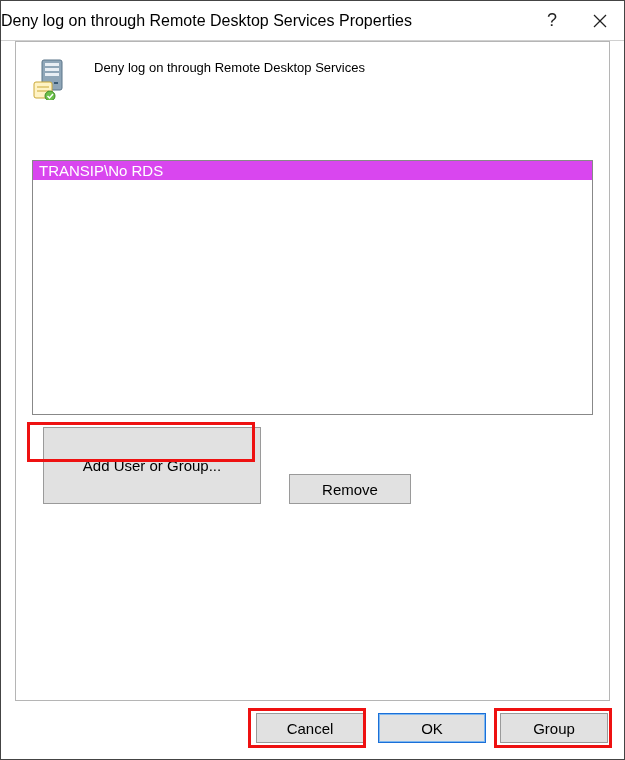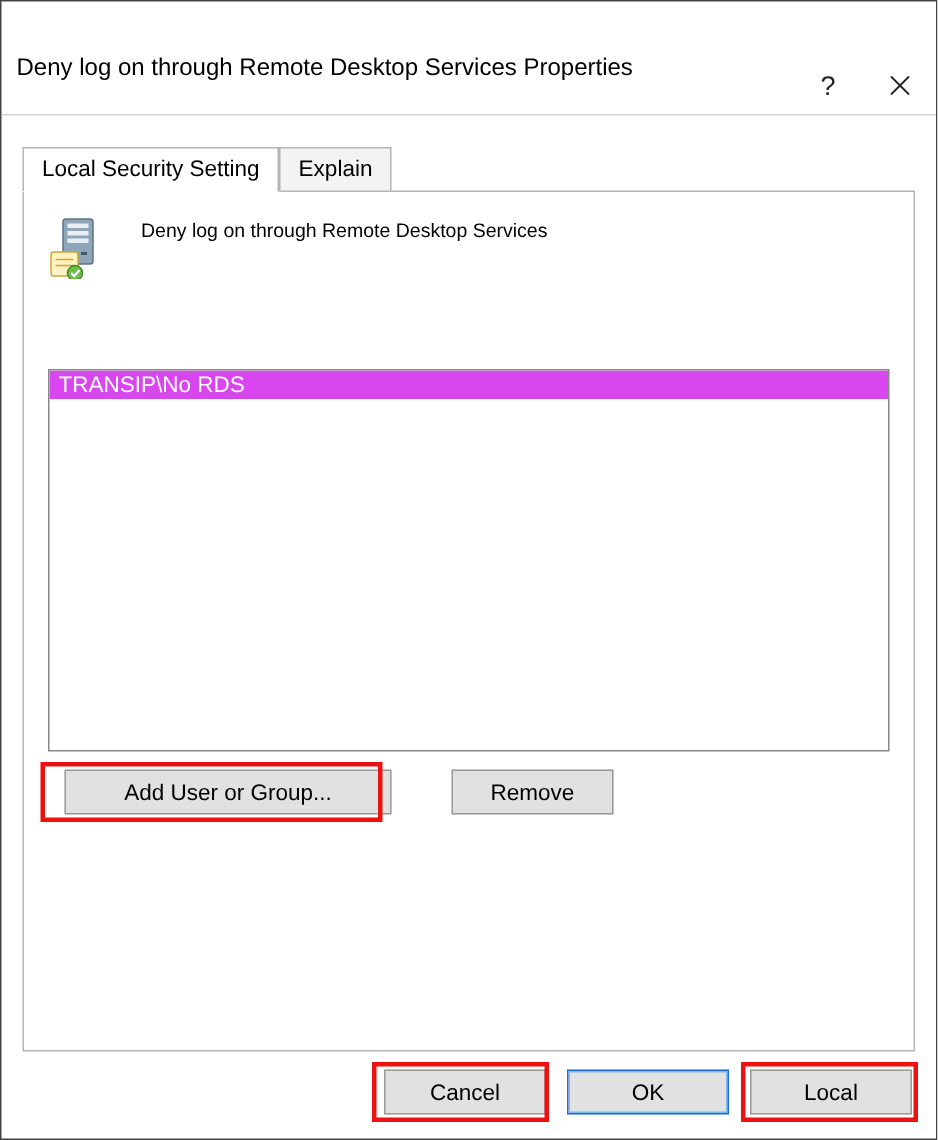--- a/index.html
+++ b/index.html
@@ -16,24 +16,23 @@
     width: 625px;
     height: 760px;
     border: 1px solid #444;
     background: #fff;
     display: flex;
     flex-direction: column;
   }
   
   .titlebar {
     display: flex;
+    align-items: center;
     height: 40px;
-    padding-left: 10px;
     border-bottom: 1px solid #d0d0d0;
-    margin-top: 36px;
   }
   .titlebar .title {
     flex: 1;
     font-size: 16px;
     color: #000;
   }
   .titlebar .ctrl {
     width: 48px;
     height: 40px;
     display: flex;
@@ -105,35 +104,35 @@
     padding: 1px 6px;
     font-size: 15px;
     cursor: default;
   }
   .list-item.selected {
     background: #d946ef;
     color: #fff;
   }
   .button-row {
     display: flex;
-    gap: 40px;
+    gap: 28px;
     margin-top: 12px;
     padding-left: 11px;
   }
   button.win {
     font-family: inherit;
     font-size: 15px;
     background: #e1e1e1;
     border: 1px solid #9a9a9a;
     padding: 4px 10px;
     cursor: pointer;
     min-height: 30px;
   }
   .add-btn { width: 218px; }
-  .remove-btn { width: 108px; }
+  .remove-btn { width: 122px; margin-top: 47px; }
   .footer {
     display: flex;
     justify-content: flex-end;
     gap: 14px;
     padding: 12px 16px 16px 0;
   }
   .footer button.win { width: 108px; }
   .ok-btn {
     border: 1px solid #1a6fd8 !important;
     box-shadow: inset 0 0 0 1px #7fb8f0;
@@ -154,24 +153,20 @@
     <div class="title">Deny log on through Remote Desktop Services Properties</div>
     <div class="ctrl">?</div>
     <div class="ctrl">
       <svg width="14" height="14" viewBox="0 0 14 14">
         <line x1="1" y1="1" x2="13" y2="13" stroke="#222" stroke-width="1.2"></line>
         <line x1="13" y1="1" x2="1" y2="13" stroke="#222" stroke-width="1.2"></line>
       </svg>
     </div>
   </div>
 
-  <div class="tabs">
-    <div class="tab active">Local Security Setting</div>
-    <div class="tab inactive">Explain</div>
-  </div>
 
   <div class="tab-panel">
 
     <div class="policy-row">
       <div class="policy-icon">
         <svg width="42" height="42" viewBox="0 0 42 42">
           <rect x="10" y="2" width="20" height="30" rx="2" fill="#8fa6b8" stroke="#5a7488"></rect>
           <rect x="13" y="5" width="14" height="3" fill="#e8eef4"></rect>
           <rect x="13" y="10" width="14" height="3" fill="#e8eef4"></rect>
           <rect x="13" y="15" width="14" height="3" fill="#e8eef4"></rect>
@@ -195,18 +190,18 @@
       <button class="win add-btn">Add User or Group...</button>
       <button class="win remove-btn">Remove</button>
       <div class="hl" style="left:-5px; top:-5px; width:228px; height:40px;"></div>
     </div>
 
   </div>
 
   <div class="footer" style="position:relative;">
     <button class="win">Cancel</button>
     <button class="win ok-btn">OK</button>
-    <button class="win">Local</button>
+    <button class="win">Group</button>
     <div class="hl" style="right:258px; top:7px; width:118px; height:40px;"></div>
     <div class="hl" style="right:12px; top:7px; width:118px; height:40px;"></div>
   </div>
 
 </div>
 
 </body></html>

